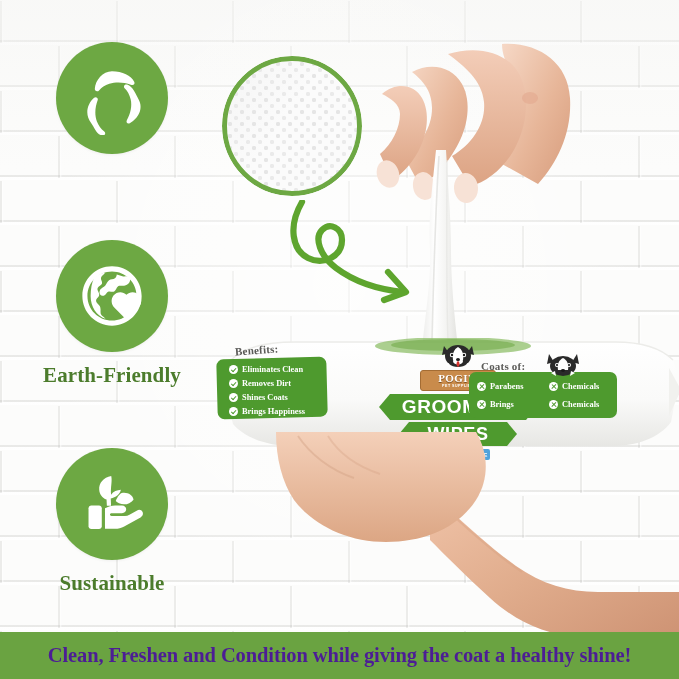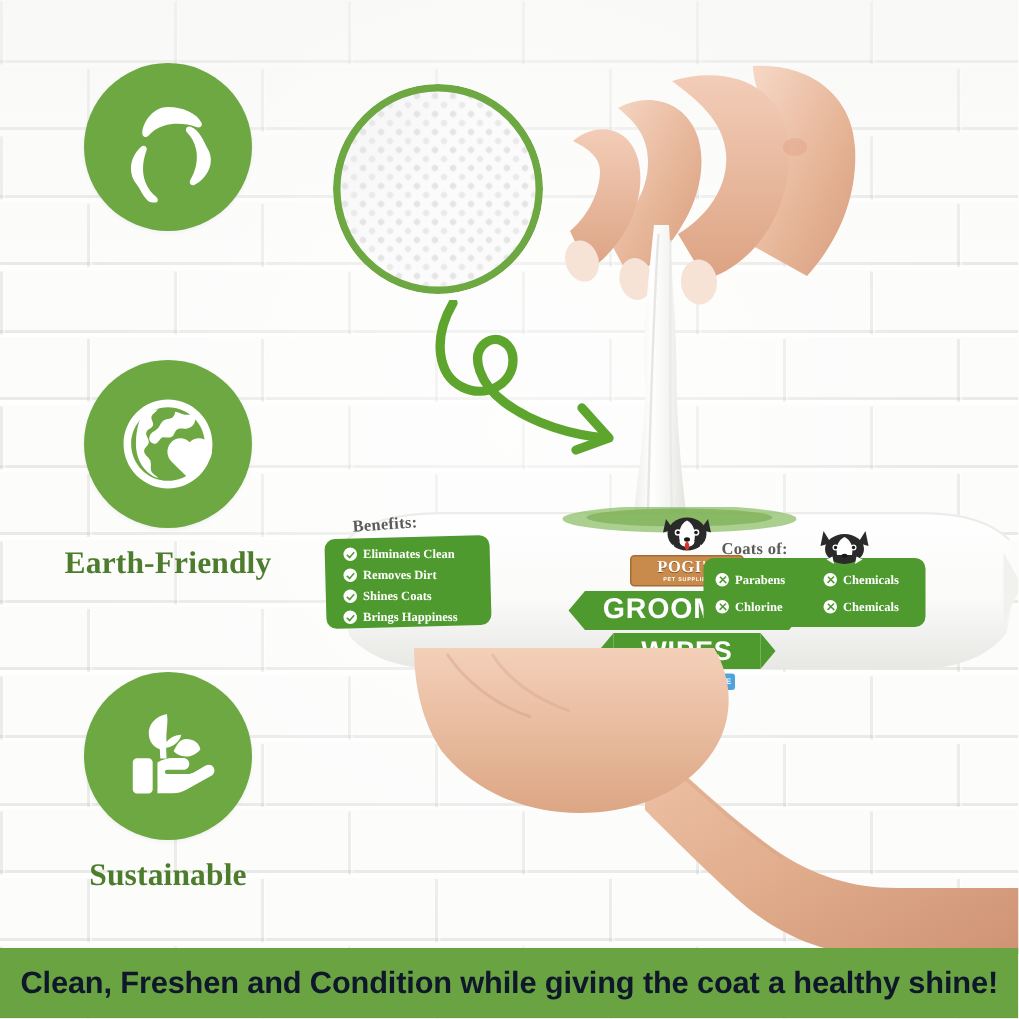--- a/index.html
+++ b/index.html
@@ -85,22 +85,22 @@
   .r2{width:98px;height:24px;font-size:18px;letter-spacing:.6px;margin:2px auto 0;}
   .r2:before{left:-10px;border-width:12px 10px 12px 0;border-color:transparent #4E9A2E transparent transparent;}
   .r2:after{right:-10px;border-width:12px 0 12px 10px;border-color:transparent transparent transparent #4E9A2E;}
   .ff{margin:3px auto 0;width:64px;height:11px;background:#4FA3DC;border-radius:2px;color:#fff;
     font-size:5.4px;font-weight:bold;letter-spacing:.7px;display:flex;align-items:center;justify-content:center;
     font-family:"Liberation Sans", sans-serif;}
 
   
   .banner{position:absolute;left:0;right:0;bottom:0;height:47px;background:#6AA341;
     display:flex;align-items:center;justify-content:center;}
-  .banner span{color:#0f172a;font-size:20.5px;font-weight:bold;letter-spacing:-.1px;
-    font-family:Liberation Sans, sans-serif;white-space:nowrap;}
+  .banner span{color:#4c1d95;font-size:20.5px;font-weight:bold;letter-spacing:-.1px;
+    font-family:Liberation Serif, serif;white-space:nowrap;}
 </style>
 </head>
 <body>
 
 <div id="stage">
 
   <div class="wall">
     <div class="rows"></div>
     <div id="seams">
         <div class="brickseam" style="left:0px;top:1px;"></div>
@@ -381,21 +381,21 @@
     <div class="bullet" style="left:254px;top:44px;">
       <span class="bx"></span>
       <span>Parabens</span>
     </div>
     <div class="bullet" style="left:326px;top:44px;">
       <span class="bx"></span>
       <span>Chemicals</span>
     </div>
     <div class="bullet" style="left:254px;top:62px;">
       <span class="bx"></span>
-      <span>Chlorine</span>
+      <span>Brings</span>
     </div>
     <div class="bullet" style="left:326px;top:62px;">
       <span class="bx"></span>
       <span>Chemicals</span>
     </div>
   </div>
 
   <svg style="position:absolute;left:430px;top:430px;" width="260" height="210" viewBox="0 0 260 210">
     <defs>
       <linearGradient id="arm" x1="0" y1="0" x2="1" y2="1">

